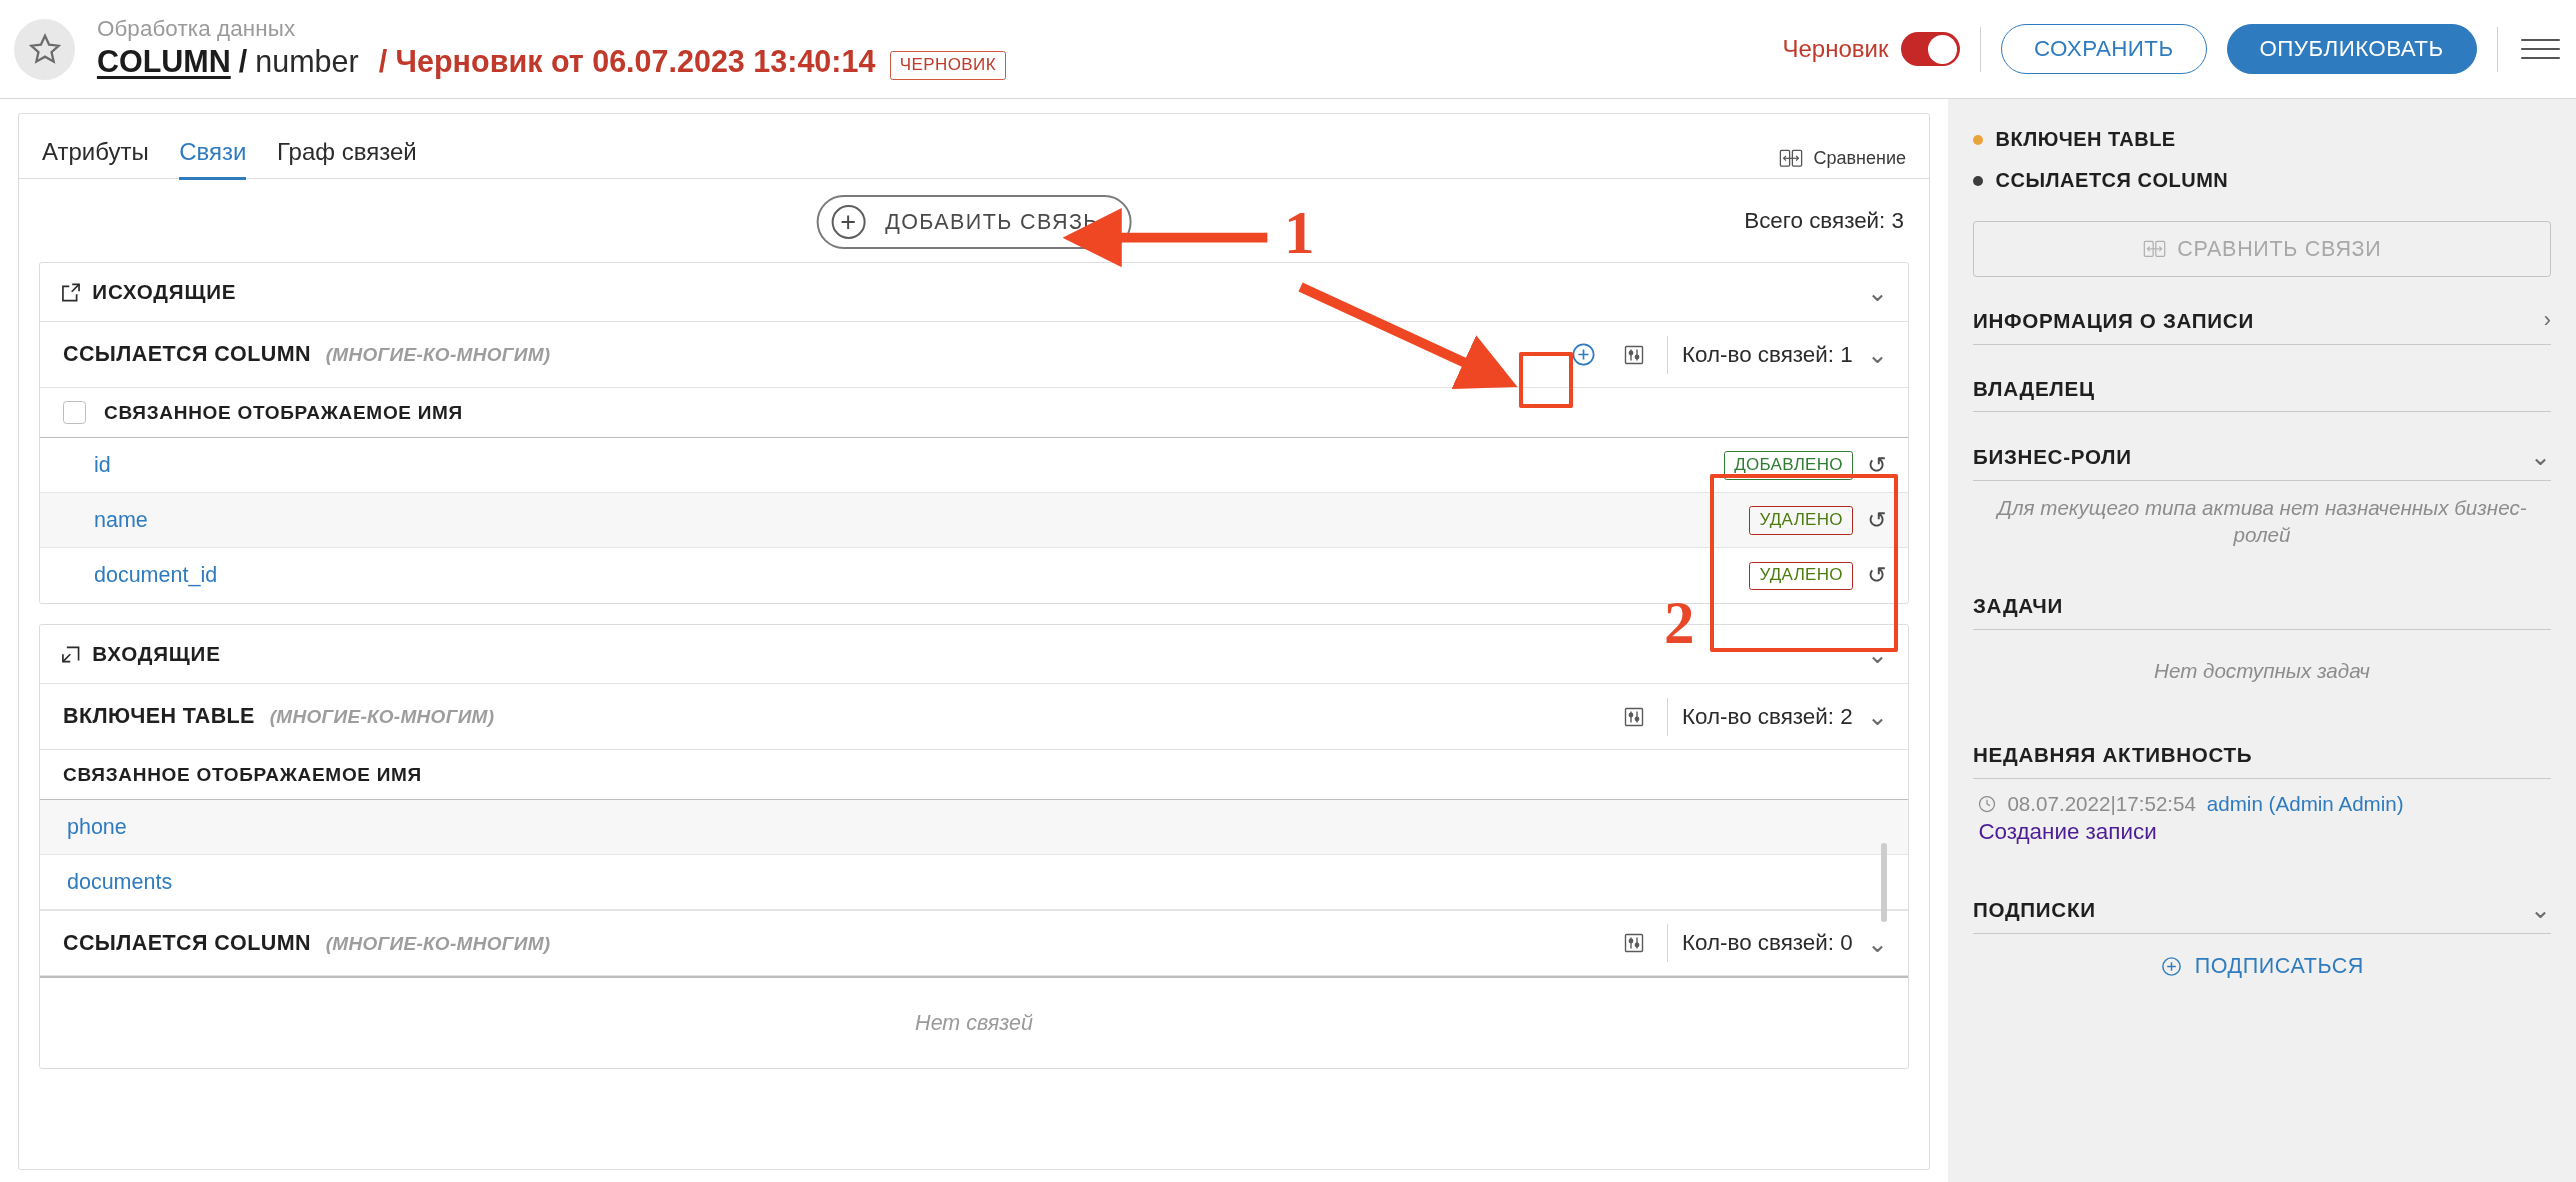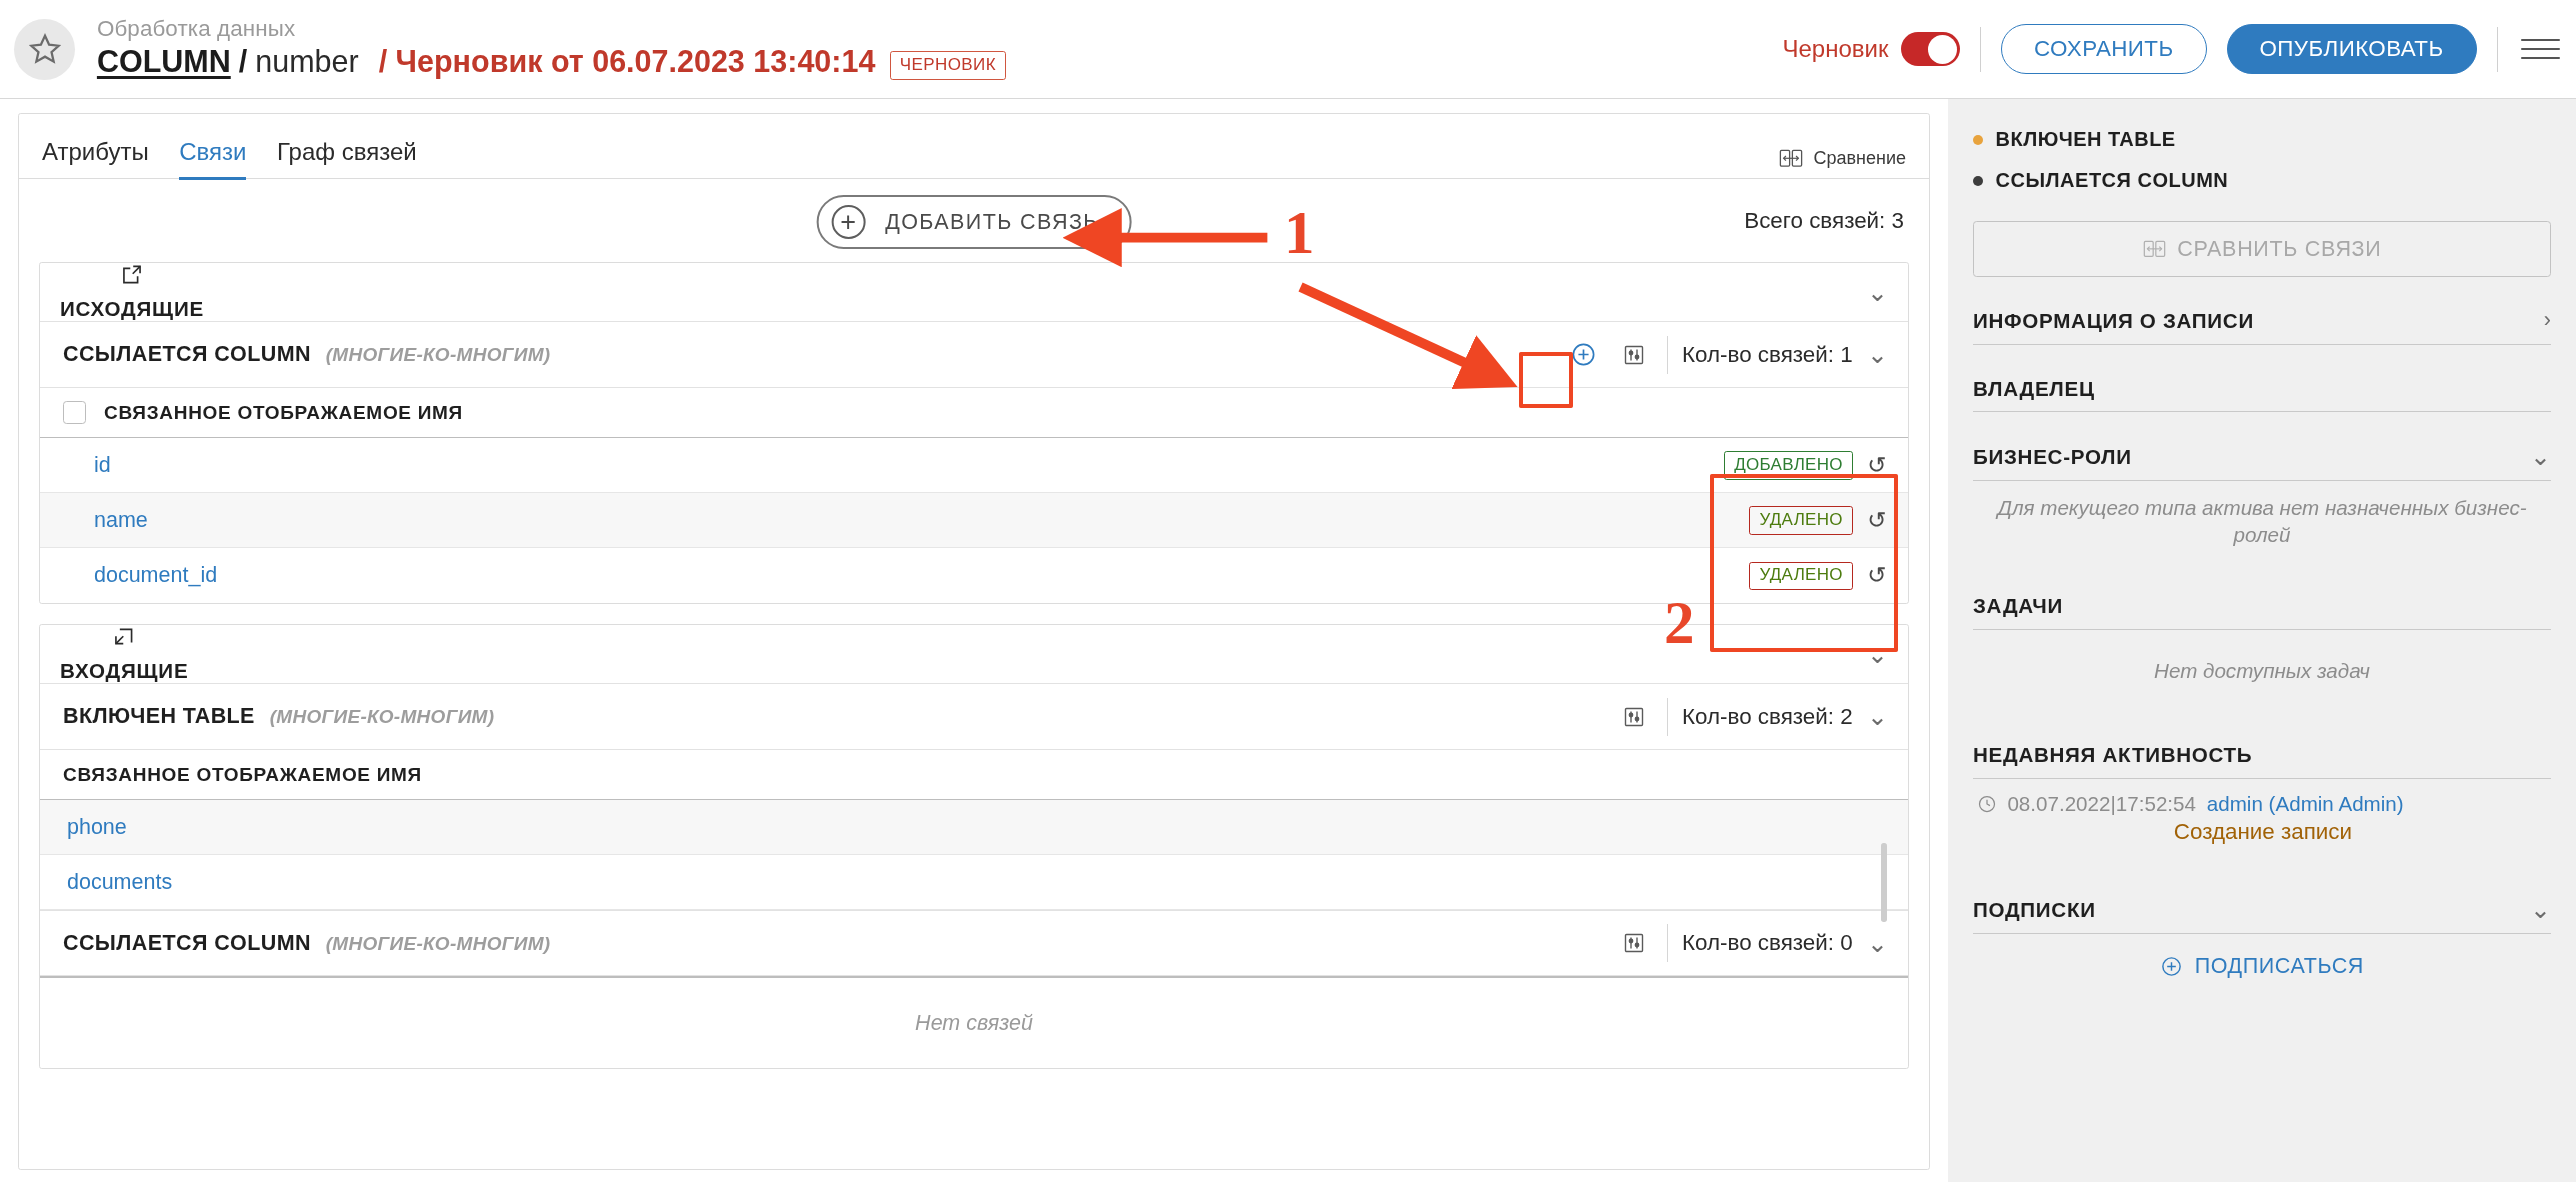--- a/index.html
+++ b/index.html
@@ -117,21 +117,21 @@
   }
 
   
   .block {
     margin: 0 20px 20px; border: 0.9px solid #dcdcdc; border-radius: 2.7px; background: #fff;
   }
   .block-head {
     display: flex; align-items: center; justify-content: space-between;
     height: 59px; padding: 0 20px; border-bottom: 0.9px solid #e2e2e2;
   }
-  .block-head-left { display: flex; align-items: center; gap: 10.8px; flex-direction: column; }
+  .block-head-left { display: flex; align-items: center; gap: 10.8px; }
   .block-title { font-size: 20.6px; font-weight: 700; letter-spacing: 0.8px; color: #1f1f1f; }
   .chev { color: #6c6c6c; font-size: 25px; line-height: 1; cursor: pointer; }
 
   .rel-head {
     display: flex; align-items: center; justify-content: space-between;
     height: 66px; padding: 0 20px 0 23px; border-bottom: 0.9px solid #e2e2e2;
   }
   .rel-name { font-size: 21.5px; font-weight: 700; letter-spacing: 0.4px; color: #1f1f1f; }
   .rel-card { font-size: 19px; font-style: italic; font-weight: 700; color: #9d9d9d; margin-left: 10.8px; letter-spacing: 0.3px; }
   .rel-right { display: flex; align-items: center; gap: 14.4px; }
@@ -193,21 +193,21 @@
   }
   .sp-muted { font-size: 20.6px; font-style: italic; color: #8c8c8c; }
   .sp-center {
     text-align: center; font-size: 20.6px; font-style: italic; color: #8c8c8c;
     padding: 12.6px 9px; line-height: 1.35;
   }
   .sp-center.nopad { padding: 27px 9px; }
   .act-line1 { display: flex; align-items: center; gap: 10.8px; padding: 12.6px 3.6px 0; }
   .act-time { font-size: 20.6px; color: #8c8c8c; }
   .act-user { font-size: 20.6px; color: #2f7bbf; cursor: pointer; }
-  .act-desc { font-size: 22.4px; color: #a16207; padding: 3.6px 3.6px 0 5.4px; text-align: center; }
+  .act-desc { font-size: 22.4px; color: #4c1d95; padding: 3.6px 3.6px 0 5.4px; }
   .sp-sub {
     display: flex; align-items: center; justify-content: center; gap: 11.7px;
     padding: 20px 0; color: #2f7bbf; font-size: 21.5px; letter-spacing: 0.6px; cursor: pointer;
   }
 
   
   .anno { position: absolute; left: 0; top: 0; width: 2576px; height: 1182px; pointer-events: none; }
   .anno-num {
     position: absolute; color: #e8472a; font-weight: 700; font-size: 61px; line-height: 1;
     font-family: "Liberation Serif", serif;

